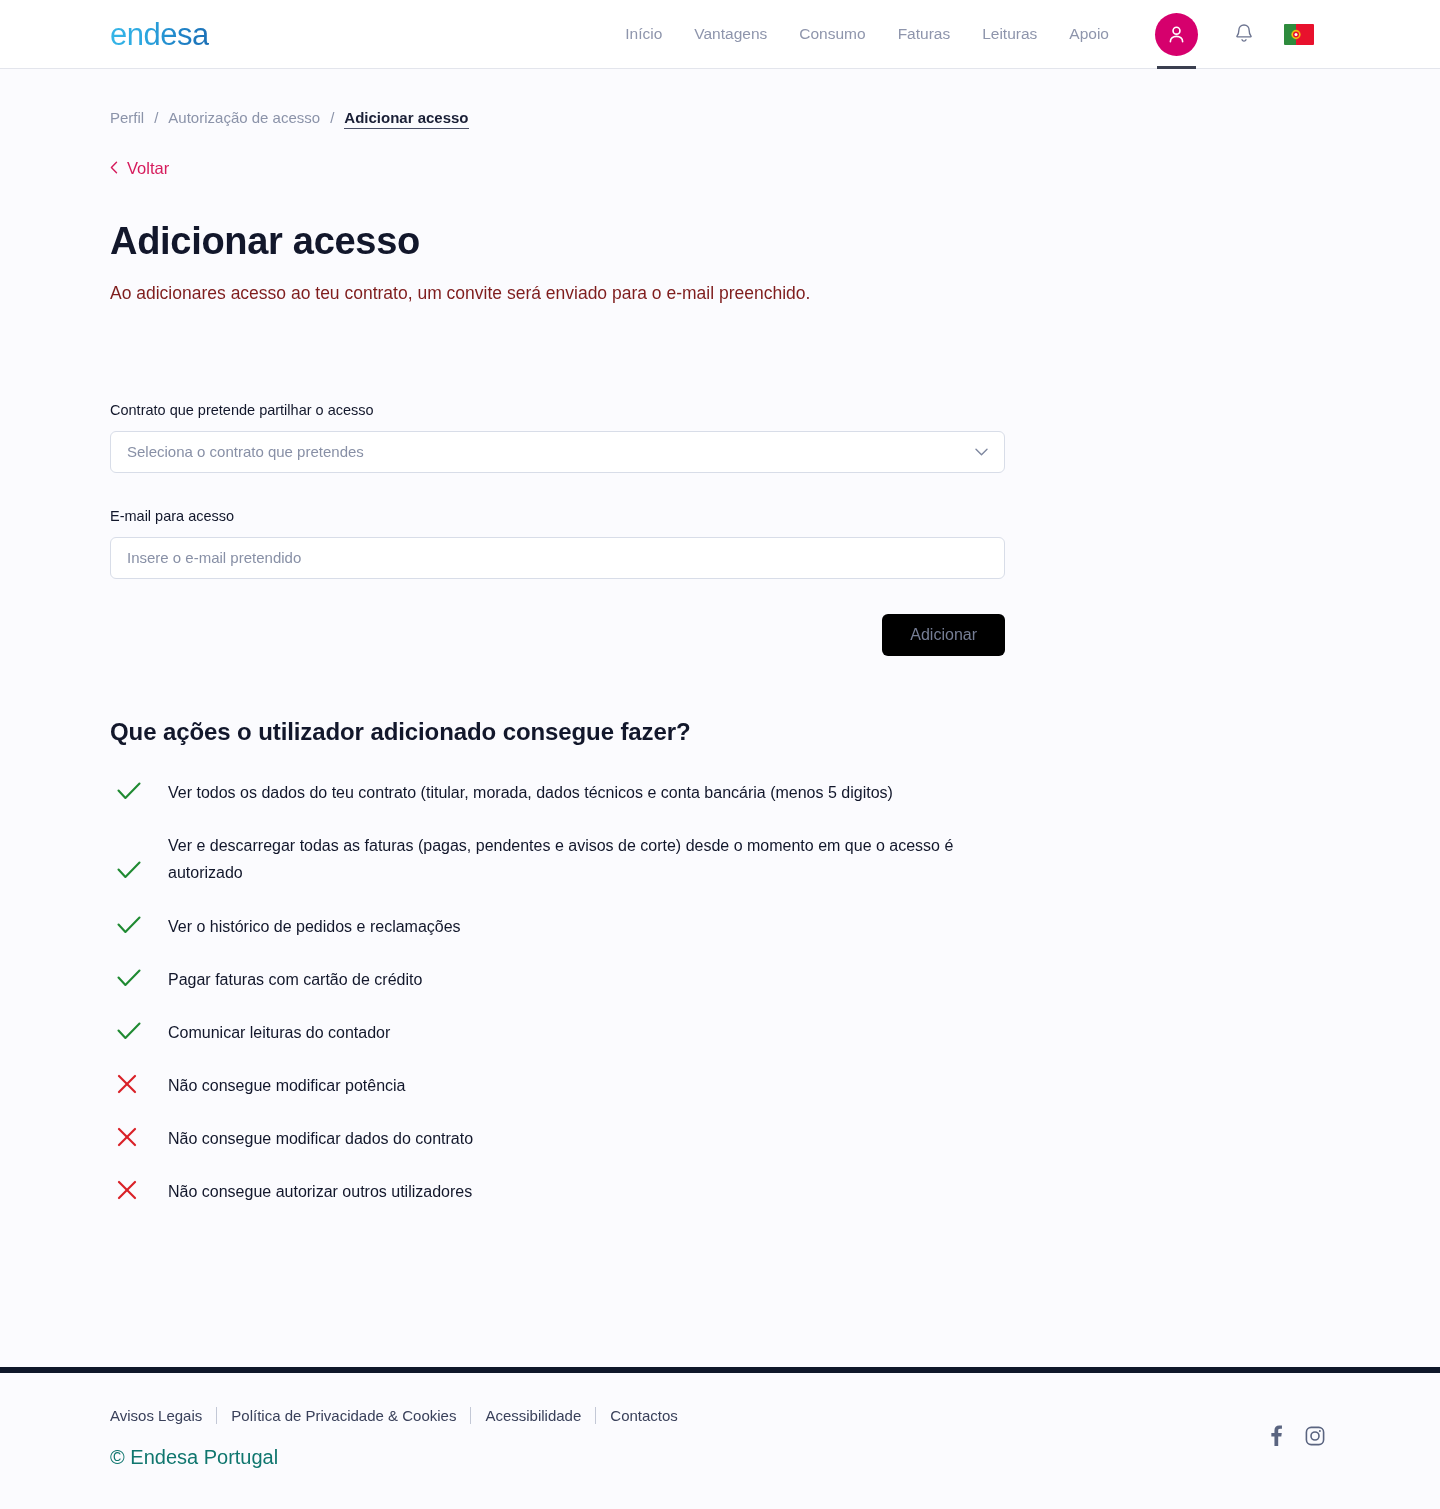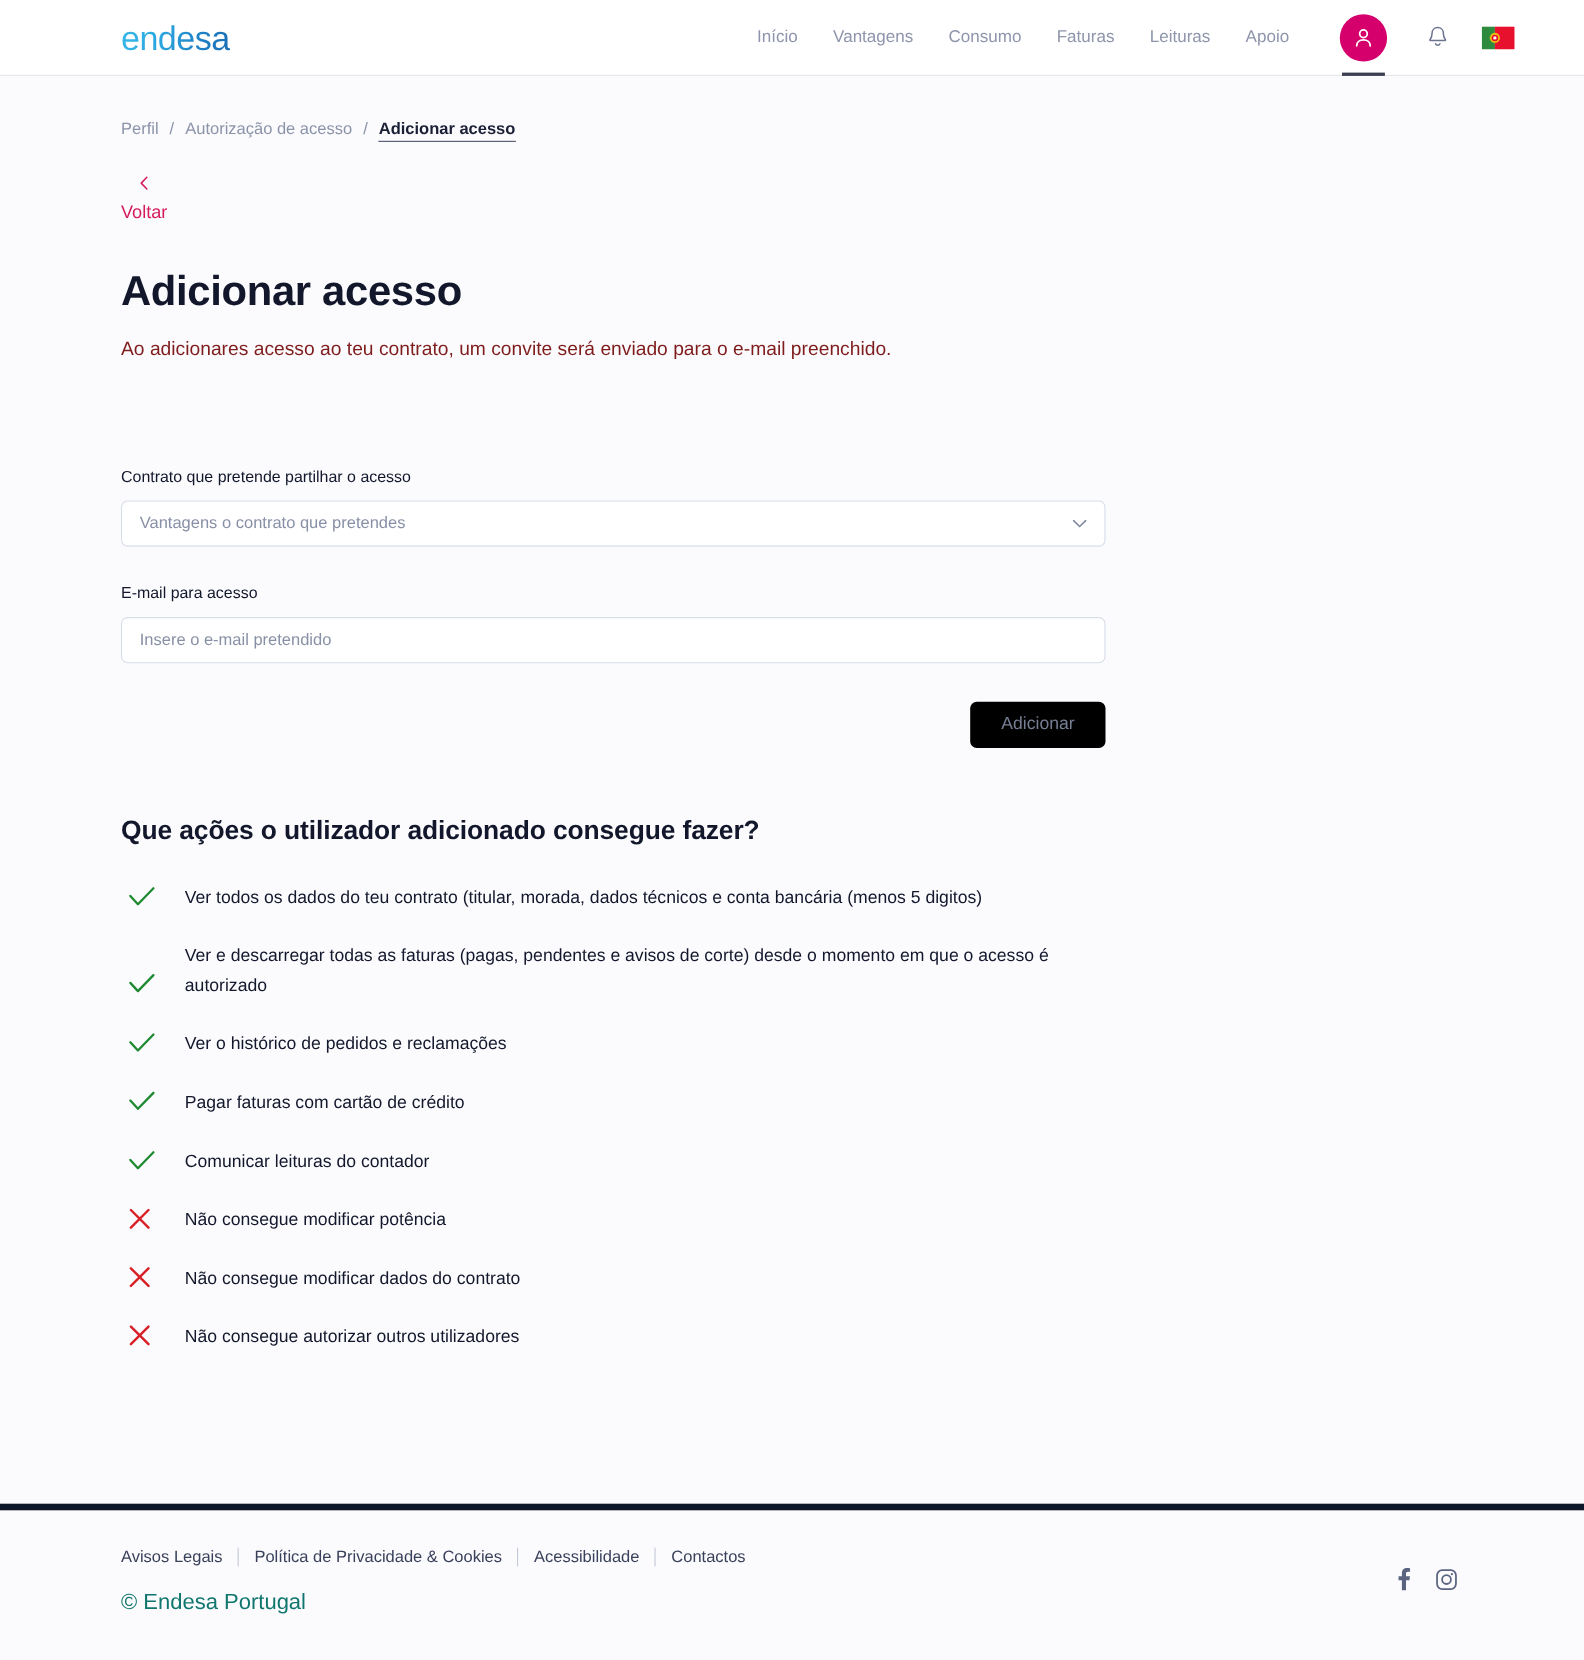--- a/index.html
+++ b/index.html
@@ -23,21 +23,21 @@
   }
 
   
   .header {
     height: 69px;
     flex: 0 0 69px;
     background: #FFFFFF;
     border-bottom: 1px solid #E3E5EC;
     display: flex;
     align-items: center;
-    padding: 0 53px 0 110px;
+    padding: 0 116px 0 110px;
     position: relative;
   }
 
   .logo {
     font-size: 31px;
     font-weight: 400;
     letter-spacing: -0.5px;
     line-height: 1;
     background: linear-gradient(100deg, #37B7E8 0%, #2BA7E0 35%, #1E7FC4 75%, #1B6FB5 100%);
     -webkit-background-clip: text;
@@ -151,21 +151,20 @@
 
   .back-link {
     display: inline-flex;
     align-items: center;
     gap: 9px;
     margin-top: 31px;
     color: #D61B5C;
     font-size: 16.5px;
     text-decoration: none;
     line-height: 1;
-    flex-direction: column;
   }
   .back-chevron {
     display: inline-block;
     line-height: 1;
     font-size: 15px;
   }
 
   .page-title {
     margin-top: 42px;
     font-size: 38px;
@@ -370,21 +369,21 @@
 
     <h1 class="page-title">Adicionar acesso</h1>
     <p class="page-sub">Ao adicionares acesso ao teu contrato, um convite será enviado para o e-mail preenchido.</p>
 
     
     <section class="form-area">
 
       <div class="field-group">
         <label class="field-label">Contrato que pretende partilhar o acesso</label>
         <div class="select-box">
-          <span class="select-placeholder">Vantagens o contrato que pretendes</span>
+          <span class="select-placeholder">Seleciona o contrato que pretendes</span>
           <svg width="13" height="8" viewBox="0 0 13 8" fill="none" stroke="#7E879F" stroke-width="1.4" stroke-linecap="round" stroke-linejoin="round">
             <path d="M1 1.3 6.5 6.7 12 1.3"></path>
           </svg>
         </div>
       </div>
 
       <div class="field-group second">
         <label class="field-label">E-mail para acesso</label>
         <input class="text-input" type="email" placeholder="Insere o e-mail pretendido" style="">
       </div>

